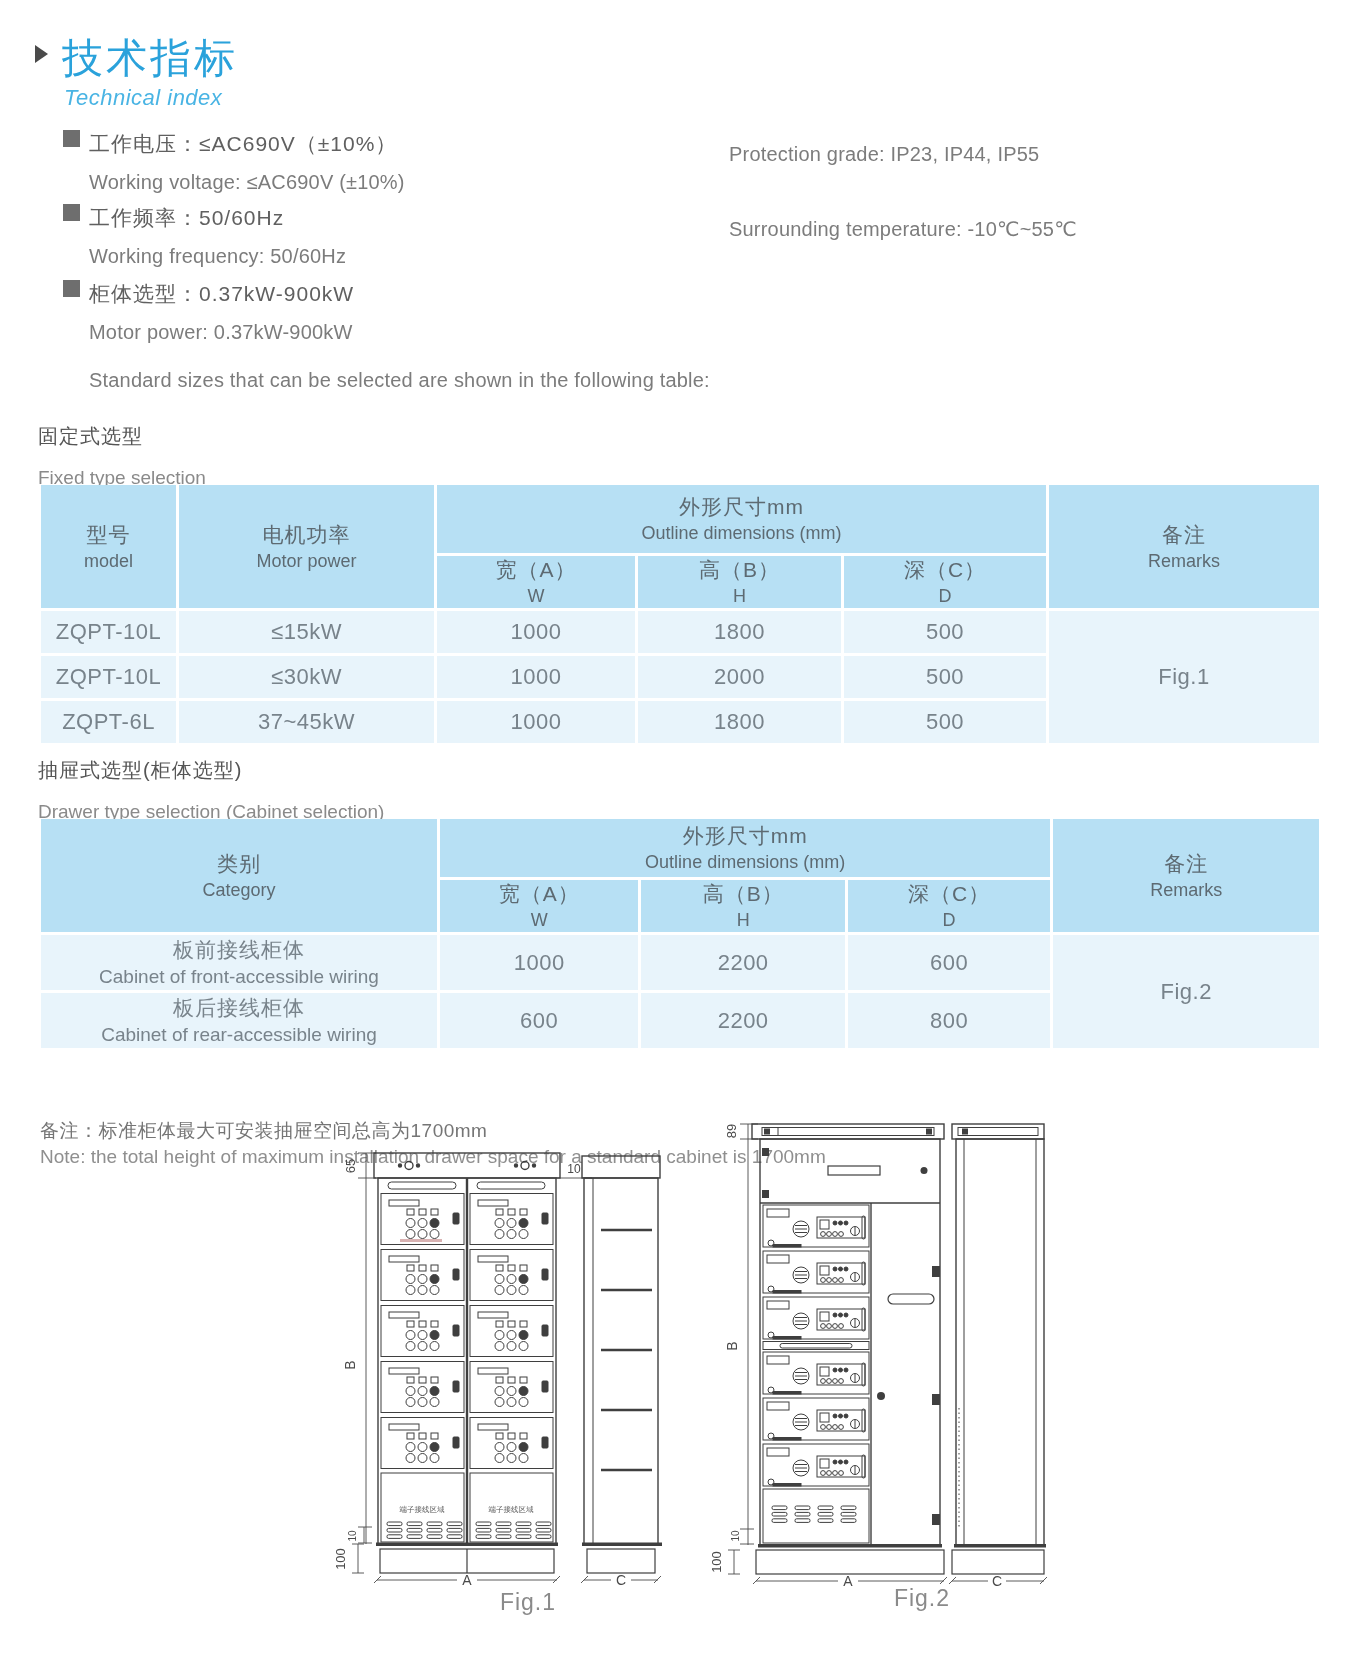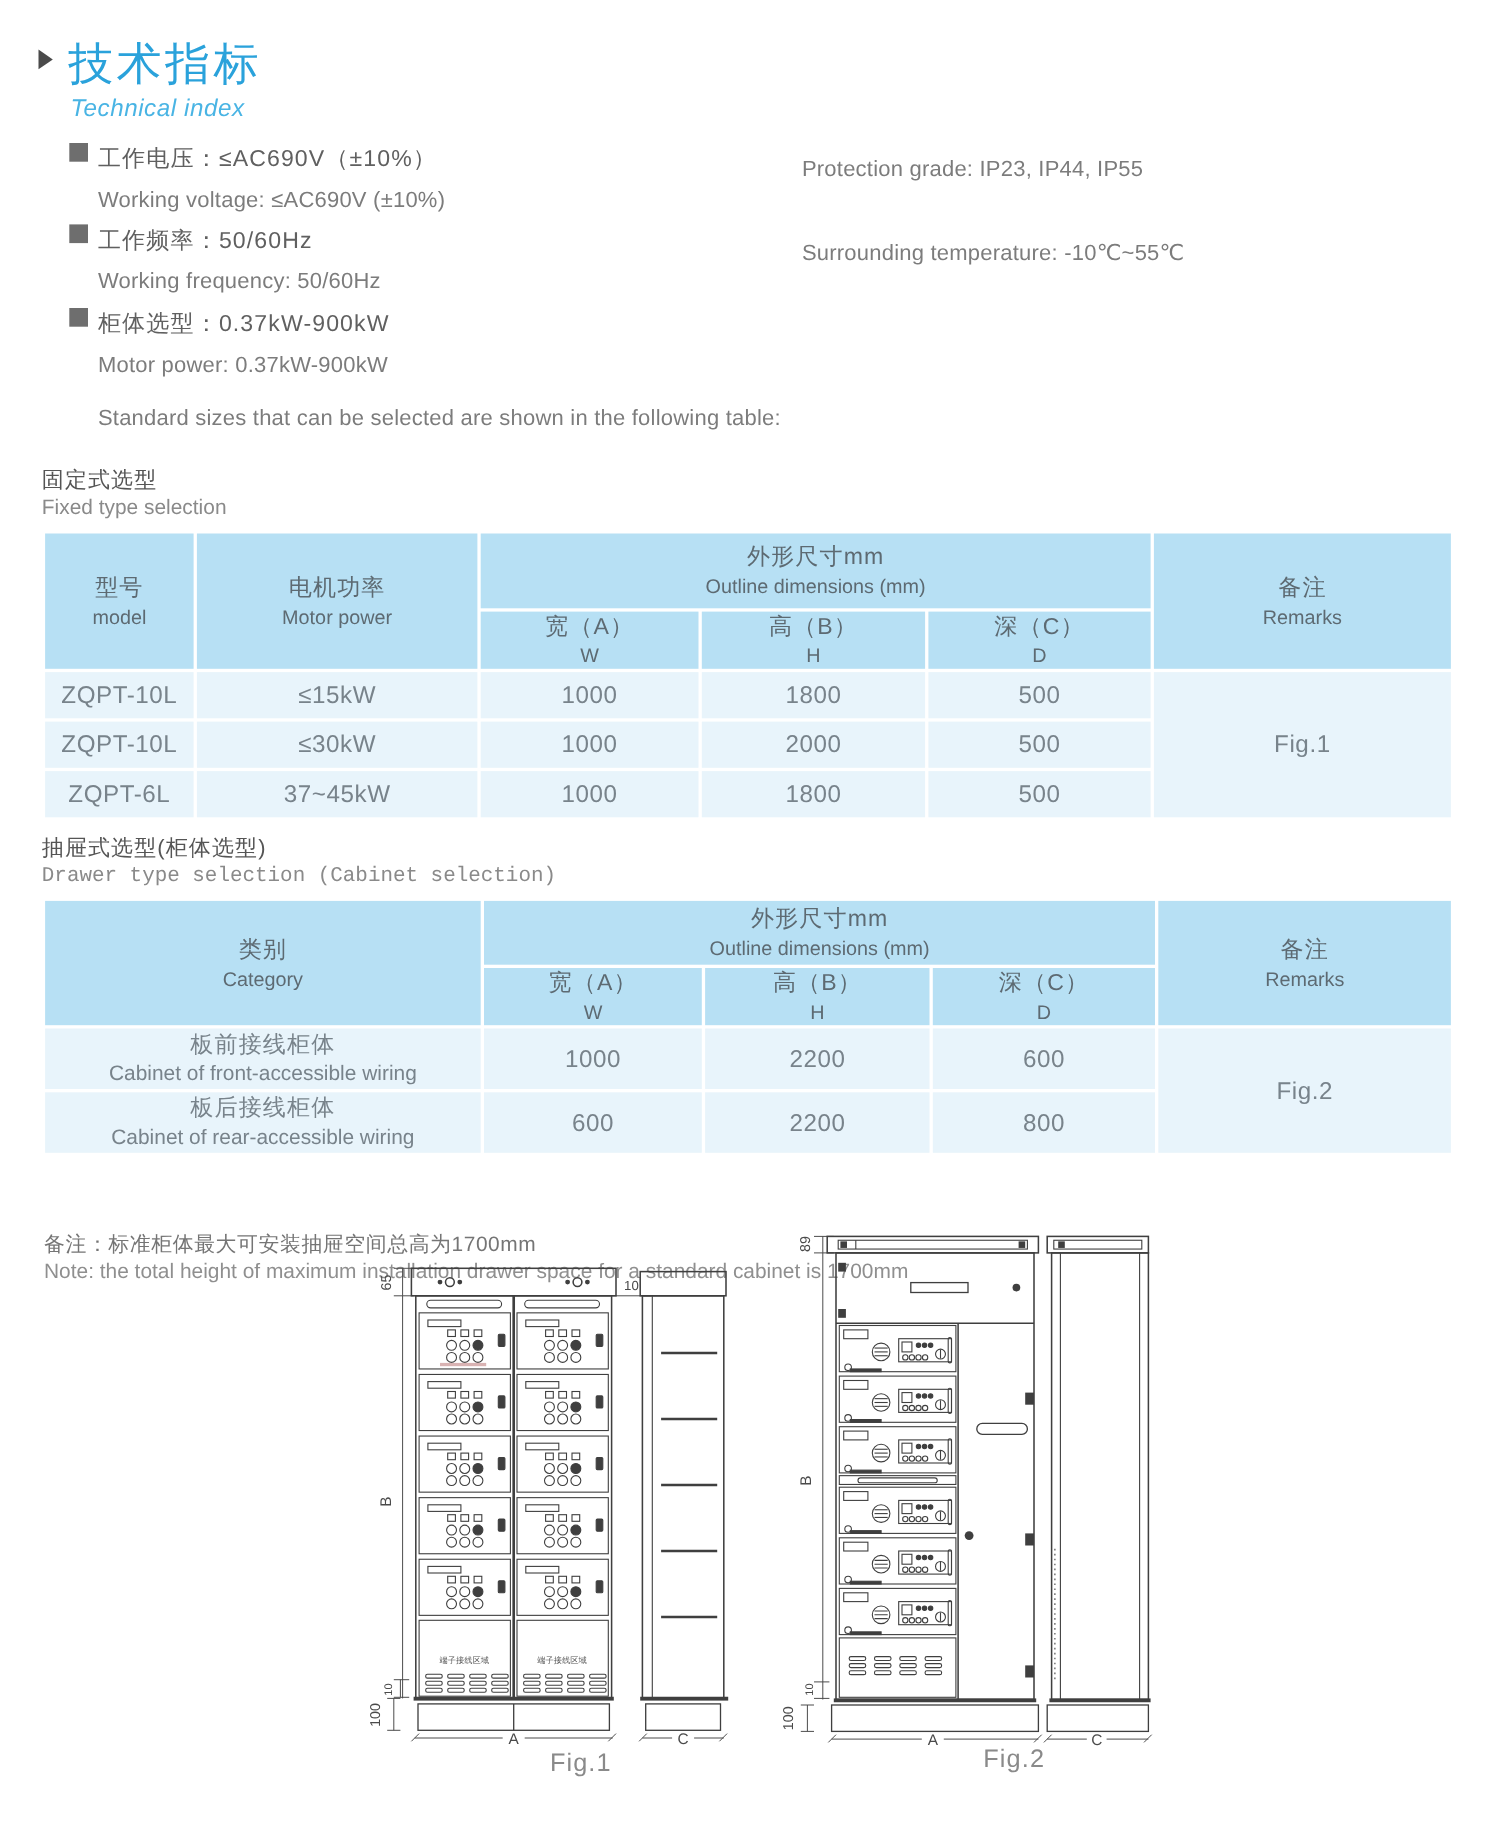--- a/index.html
+++ b/index.html
@@ -16,21 +16,21 @@
   }
   .page-title{left:62px;top:31px;font-size:41px;color:#2aa2db;letter-spacing:3px;font-family:Liberation Mono, monospace;}
   .page-subtitle{left:64px;top:85px;font-size:22px;color:#49b4e4;letter-spacing:0.5px;font-style:italic;}
   
   .spec-item{position:absolute;}
   .spec-zh{display:flex;align-items:flex-start;font-size:21px;color:#606060;letter-spacing:1px;}
   .bullet{width:17px;height:17px;background:#6e6e6e;margin-right:9px;flex:0 0 auto;}
   .spec-en{margin-left:26px;margin-top:13px;font-size:20px;color:#7c7c7c;letter-spacing:0.2px;}
   
   .sec-zh{font-size:20px;color:#555555;letter-spacing:1px;}
-  .sec-en{font-size:19px;color:#8a8a8a;}
+  .sec-en{font-size:19px;color:#8a8a8a;margin-top:16px;}
   
   table.spec-table{border-collapse:separate;border-spacing:3px;table-layout:fixed;}
   table.spec-table td{text-align:center;vertical-align:middle;padding:0;}
   td.h{background:#b7e0f4;color:#5d6a72;}
   td.c{background:#e8f4fb;color:#78838b;}
   .czh{font-size:21px;letter-spacing:1px;line-height:28px;}
   .cen{font-size:18px;line-height:24px;}
   .cen2{font-size:19px;line-height:25px;}
   .val{font-size:22px;letter-spacing:0.5px;}
   tr.t1h1{height:68px;} tr.t1h2{height:50px;} tr.t1b{height:42px;border-radius:13px;}
@@ -144,21 +144,21 @@
     <td class="c val">ZQPT-6L</td>
     <td class="c val">37~45kW</td>
     <td class="c val">1000</td>
     <td class="c val">1800</td>
     <td class="c val">500</td>
   </tr>
 </tbody>
   </table>
 
 <div class="abs sec-zh" style="left:38px;top:757px;">抽屉式选型(柜体选型)</div>
-<div class="abs sec-en" style="left:38px;top:785px;font-family:Liberation Mono, monospace;">Drawer type selection (Cabinet selection)</div>
+<div class="abs sec-en" style="left:38px;top:785px;">Drawer type selection (Cabinet selection)</div>
 
 <table class="spec-table abs" style="left:38px;top:816px;width:1284px;">
   <colgroup>
       <col style="width:395px">
       <col style="width:198px">
       <col style="width:203px">
       <col style="width:202px">
       <col style="width:265px">
     </colgroup>
   <tbody>

